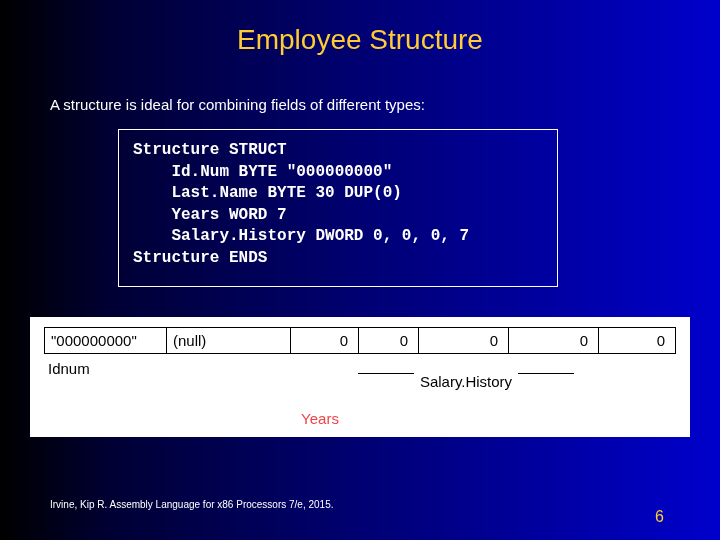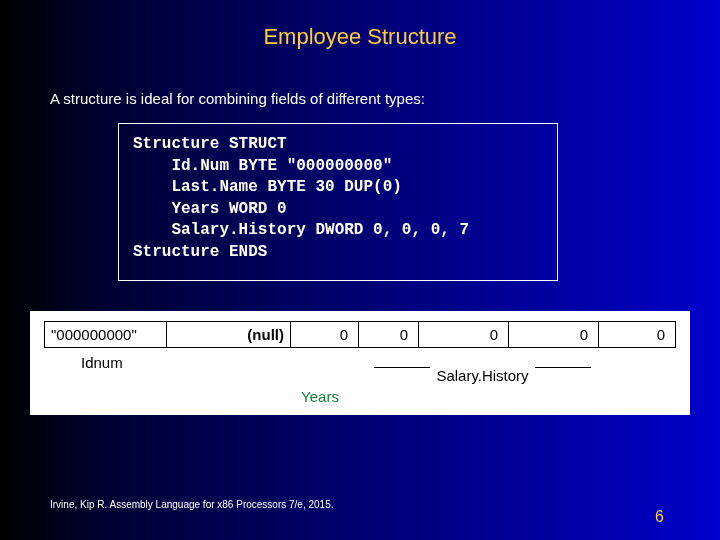--- a/index.html
+++ b/index.html
@@ -7,21 +7,21 @@
     width: 720px;
     height: 540px;
     background: linear-gradient(to right, #000000 0%, #000033 15%, #0000cc 100%);
     font-family: Arial, sans-serif;
     position: relative;
     overflow: hidden;
   }
   .title {
     text-align: center;
     color: #ffcc33;
-    font-size: 22px;
+    font-size: 28px;
     font-weight: normal;
     padding-top: 24px;
   }
   .intro {
     color: #ffffff;
     font-size: 15px;
     margin: 40px 0 0 50px;
   }
   .codebox {
     border: 1px solid #ffffff;
@@ -49,53 +49,53 @@
   }
   .cell {
     border-right: 1px solid #000000;
     font-size: 15px;
     padding: 4px 6px;
     font-family: Arial, sans-serif;
     color: #000000;
   }
   .cell:last-child { border-right: none; }
   .c1 { width: 122px; }
-  .c2 { width: 124px; text-align: right; font-weight: bold; }
+  .c2 { width: 124px; text-align: left; }
   .c3 { width: 68px; text-align: right; padding-right: 10px; }
   .c4 { width: 60px; text-align: right; padding-right: 10px; }
   .c5 { width: 90px; text-align: right; padding-right: 10px; }
   .c6 { width: 90px; text-align: right; padding-right: 10px; }
   .c7 { flex: 1; text-align: right; padding-right: 10px; }
   .row2 {
     display: flex;
     margin-top: 6px;
     font-size: 15px;
     color: #000000;
   }
-  .lab1 { width: 122px; padding-left: 4px; margin-left: 33px; }
+  .lab1 { width: 122px; padding-left: 4px; }
   .lab2 { width: 124px; padding-left: 4px; }
   .lab3 { flex: 1; text-align: center; position: relative; }
   .salhist {
     display: inline-flex;
     align-items: flex-start;
     gap: 6px;
     margin-left: 90px;
   }
   .hline {
     display: inline-block;
     height: 1px;
     background: #000000;
   }
   .hline.l { width: 56px; }
   .hline.r { width: 56px; }
   .row3 {
-    margin-top: 4px;
+    margin-top: 20px;
     text-align: center;
     font-size: 15px;
-    color: #15803d;
+    color: #ef4444;
     position: relative;
   }
   .yearswrap { display:inline-block; margin-left: -80px; }
   .footer {
     position: absolute;
     bottom: 30px;
     left: 50px;
     color: #ffffff;
     font-size: 10px;
   }
@@ -111,21 +111,21 @@
 <body>
 
 <h1 class="title">Employee Structure</h1>
 
 <p class="intro">A structure is ideal for combining fields of different types:</p>
 
 <div class="codebox">
 <pre><span>Structure STRUCT</span>
 <span>    Id.Num BYTE "000000000"</span>
 <span>    Last.Name BYTE 30 DUP(0)</span>
-<span>    Years WORD 0</span>
+<span>    Years WORD 7</span>
 <span>    Salary.History DWORD 0, 0, 0, 7</span>
 <span>Structure ENDS</span></pre>
 </div>
 
 <div class="diagram">
   <div class="row1">
     <div class="cell c1">"000000000"</div>
     <div class="cell c2">(null)</div>
     <div class="cell c3">0</div>
     <div class="cell c4">0</div>

